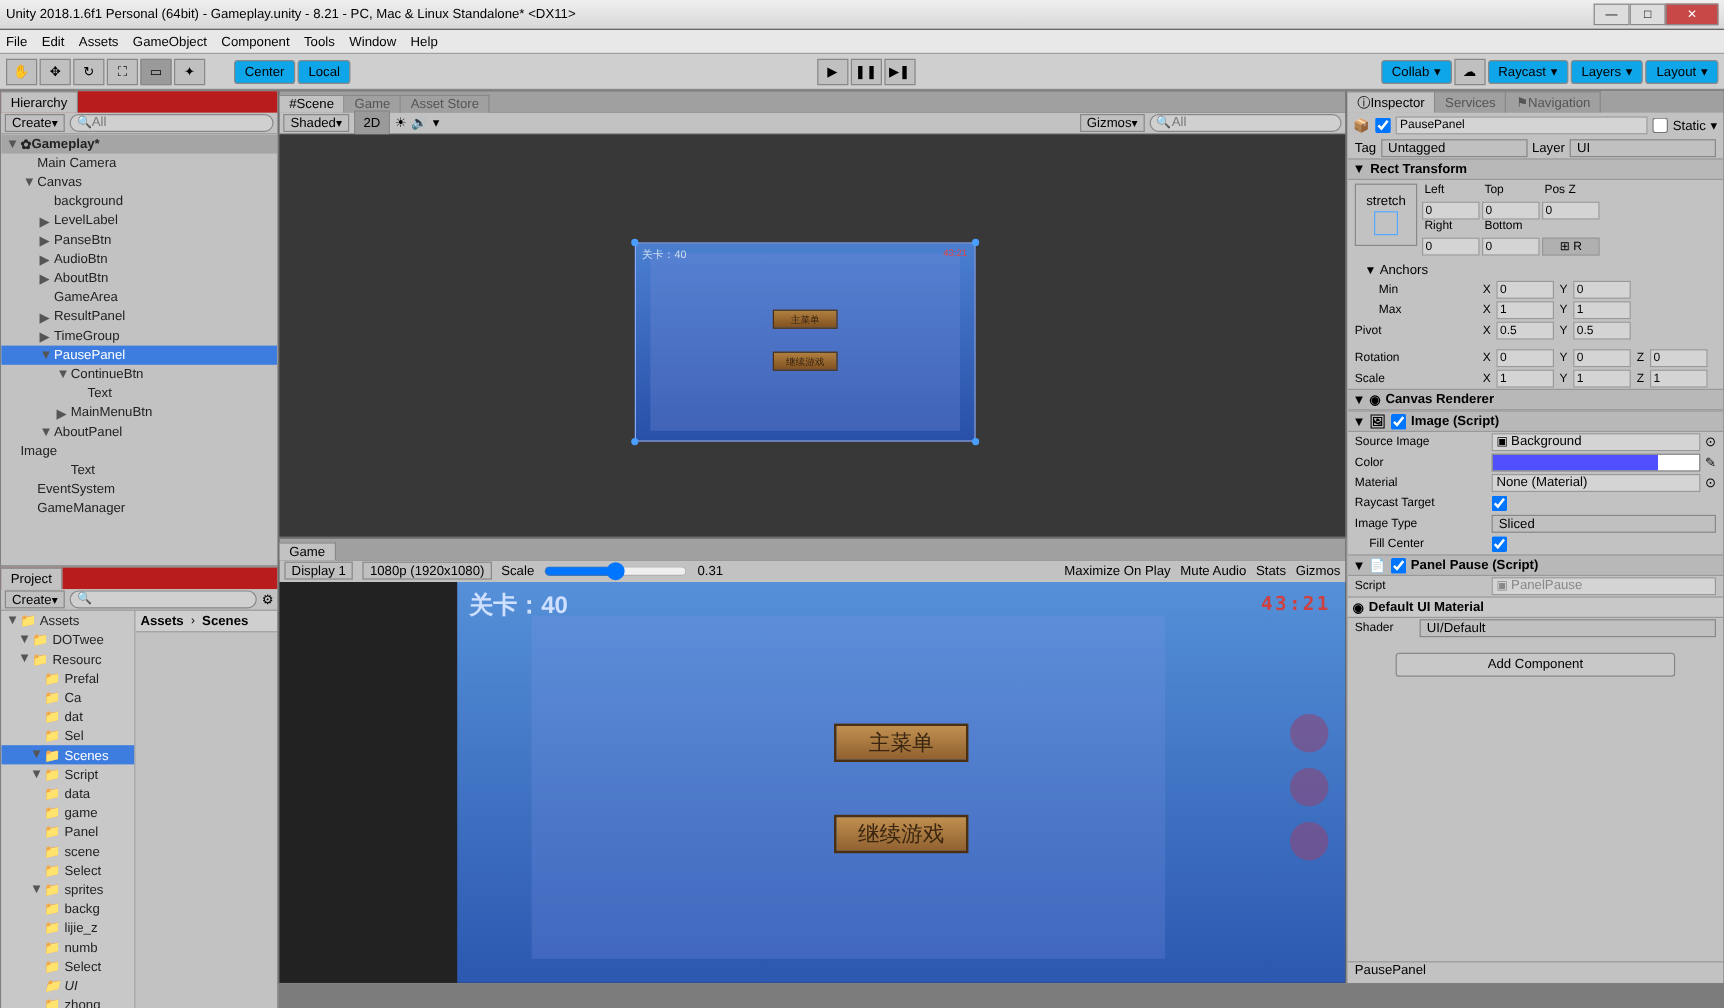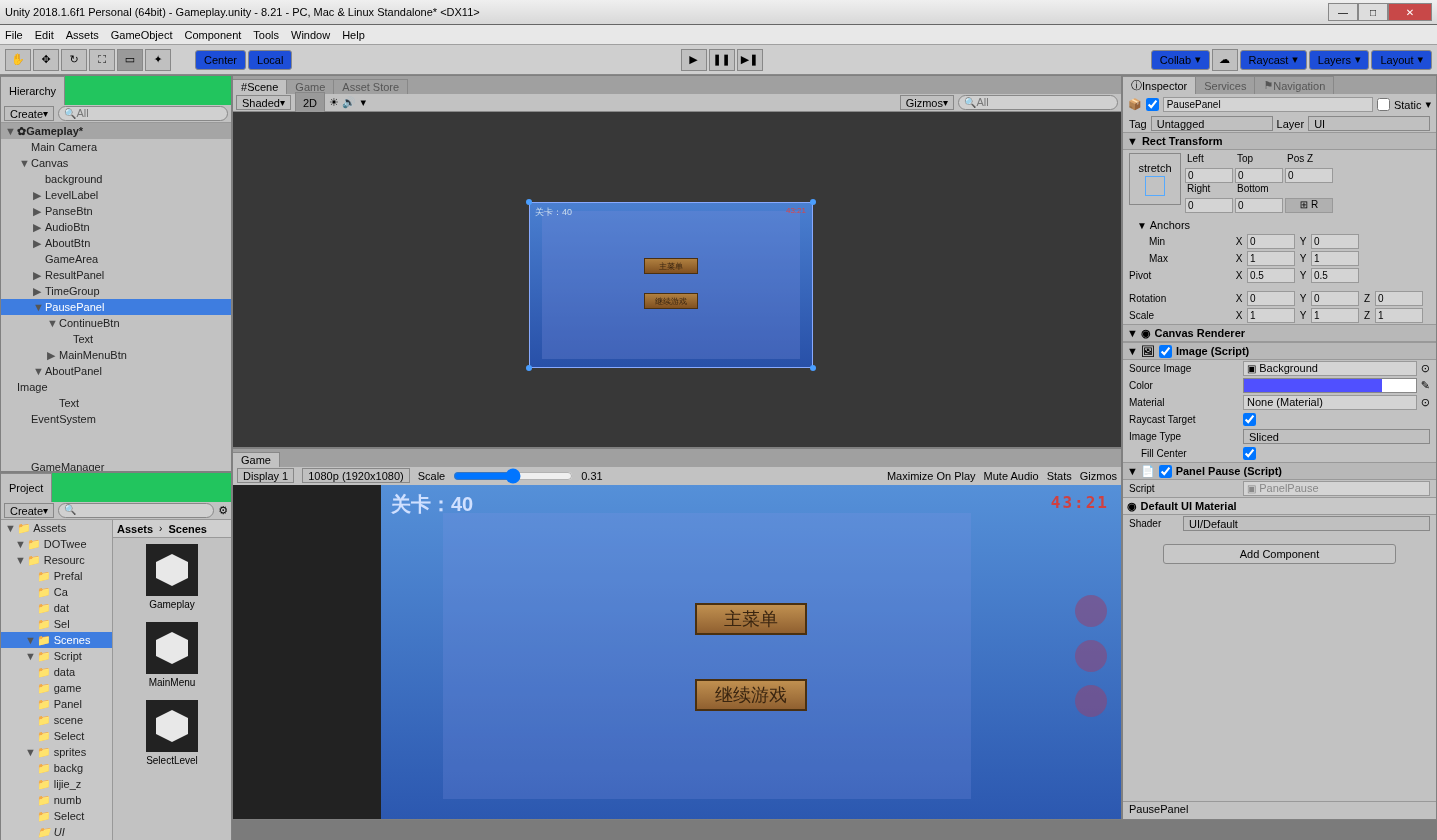--- a/index.html
+++ b/index.html
@@ -7,25 +7,25 @@
 .titlebar { height: 25px; background: linear-gradient(#efefef,#d8d8d8); display: flex; align-items: center; padding: 0 5px; justify-content: space-between; border-bottom: 1px solid #666; }
 .win-btns { display: flex; gap: 0; }
 .win-btn { width: 30px; height: 18px; border: 1px solid #888; background: #ddd; display: flex; align-items: center; justify-content: center; font-size: 10px; }
 .win-btn.close { background: #c84848; color: #fff; width: 44px; }
 .menubar { height: 20px; background: #e8e8e8; display: flex; align-items: center; padding: 0 5px; gap: 12px; border-bottom: 1px solid #a0a0a0; }
 .menubar span { cursor: default; }
 .toolbar { height: 30px; background: #cfcfcf; display: flex; align-items: center; padding: 0 5px; justify-content: space-between; border-bottom: 1px solid #888; }
 .tool-group { display: flex; gap: 2px; align-items: center; }
 .tool-btn { width: 26px; height: 22px; background: #c0c0c0; border: 1px solid #888; display: flex; align-items: center; justify-content: center; }
 .tool-btn.sel { background: #9a9a9a; }
-.pill-btn { height: 20px; background: #1d4ed8; border: 1px solid #888; border-radius: 3px; padding: 0 8px; display: flex; align-items: center; gap: 4px; }
+.pill-btn { height: 20px; background: #0ea5e9; border: 1px solid #888; border-radius: 3px; padding: 0 8px; display: flex; align-items: center; gap: 4px; }
 .main-layout { display: flex; height: 745px; }
 .left-col { width: 232px; display: flex; flex-direction: column; }
 .panel { background: #c2c2c2; border: 1px solid #808080; display: flex; flex-direction: column; }
-.panel-tabs { height: 29px; display: flex; background: #22c55e; }
+.panel-tabs { height: 18px; display: flex; background: #b91c1c; }
 .tab { padding: 1px 8px; background: #c2c2c2; border-right: 1px solid #888; border-top: 1px solid #888; display: flex; align-items: center; }
 .tab.dim { background: #a0a0a0; color: #555; }
 .panel-toolbar { height: 18px; background: #c2c2c2; display: flex; align-items: center; gap: 4px; padding: 0 3px; border-bottom: 1px solid #999; }
 .dropdown { background: #c0c0c0; border: 1px solid #888; padding: 0 5px; height: 15px; display: flex; align-items: center; font-size: 10px; }
 .search { background: #d0d0d0; border: 1px solid #888; border-radius: 8px; height: 15px; padding: 0 5px; flex: 1; font-size: 10px; color: #777; }
 .tree { flex: 1; overflow: auto; background: #c2c2c2; position: relative; }
 .tree-row { height: 16px; display: flex; align-items: center; padding-left: 4px; color: #222; }
 .tree-row.sel { background: #3e7de0; color: #fff; }
 .fold { width: 12px; color: #555; }
 .scene-row { background: #a5a5a5; font-weight: bold; }
@@ -153,21 +153,21 @@
             <div class="tree-row" style="padding-left: 32px;"><span class="fold">▶</span>ResultPanel</div>
             <div class="tree-row" style="padding-left: 32px;"><span class="fold">▶</span>TimeGroup</div>
             <div class="tree-row sel" style="padding-left: 32px;"><span class="fold">▼</span>PausePanel</div>
             <div class="tree-row" style="padding-left: 46px;"><span class="fold">▼</span>ContinueBtn</div>
             <div class="tree-row" style="padding-left: 60px;"><span class="fold"></span>Text</div>
             <div class="tree-row" style="padding-left: 46px;"><span class="fold">▶</span>MainMenuBtn</div>
             <div class="tree-row" style="padding-left: 32px;"><span class="fold">▼</span>AboutPanel</div>
             <div class="tree-row" style=""><span class="fold"></span>Image</div>
             <div class="tree-row" style="padding-left: 46px;"><span class="fold"></span>Text</div>
             <div class="tree-row" style="padding-left: 18px;"><span class="fold"></span>EventSystem</div>
-            <div class="tree-row" style="padding-left: 18px; margin-top: 32px;"><span class="fold"></span>GameManager</div>
+            <div class="tree-row" style="padding-left: 18px;"><span class="fold"></span>GameManager</div>
           </div>
       </div>
     </div>
     <div class="bottom-row" style="flex-direction:column;height:348px">
       <div class="project-pane" style="width:232px;flex:1">
         <div class="panel-tabs">
             <div class="tab">
               <span>Project</span>
             </div>
           </div>
@@ -195,40 +195,20 @@
               <div class="tree-row" style="padding-left: 24px;"><span class="fold">▼</span>📁 sprites</div>
               <div class="tree-row" style="padding-left: 24px;"><span class="fold"></span>📁 backg</div>
               <div class="tree-row" style="padding-left: 24px;"><span class="fold"></span>📁 lijie_z</div>
               <div class="tree-row" style="padding-left: 24px;"><span class="fold"></span>📁 numb</div>
               <div class="tree-row" style="padding-left: 24px;"><span class="fold"></span>📁 Select</div>
               <div class="tree-row" style="padding-left: 24px; font-style: italic;"><span class="fold"></span>📁 UI</div>
               <div class="tree-row" style="padding-left: 24px;"><span class="fold"></span>📁 zhong</div>
             </div>
           <div class="proj-grid">
             <div class="crumb"><b>Assets</b> › <b>Scenes</b></div>
-            <div id="assets">
-                <div class="asset-item">
-                  <div class="asset-icon">
-                    <div class="unity-cube"></div>
-                  </div>
-                  <span style="font-size:10px;margin-top:3px">Gameplay</span>
-                </div>
-                <div class="asset-item">
-                  <div class="asset-icon">
-                    <div class="unity-cube"></div>
-                  </div>
-                  <span style="font-size:10px;margin-top:3px">MainMenu</span>
-                </div>
-                <div class="asset-item">
-                  <div class="asset-icon">
-                    <div class="unity-cube"></div>
-                  </div>
-                  <span style="font-size:10px;margin-top:3px">SelectLevel</span>
-                </div>
-              </div>
           </div>
         </div>
       </div>
     </div>
   </div>
 
   <div class="center-col">
     <div class="scene-pane" style="height:397px">
       <div class="scene-tabs">
         <div class="tab"># <span>Scene</span></div>

